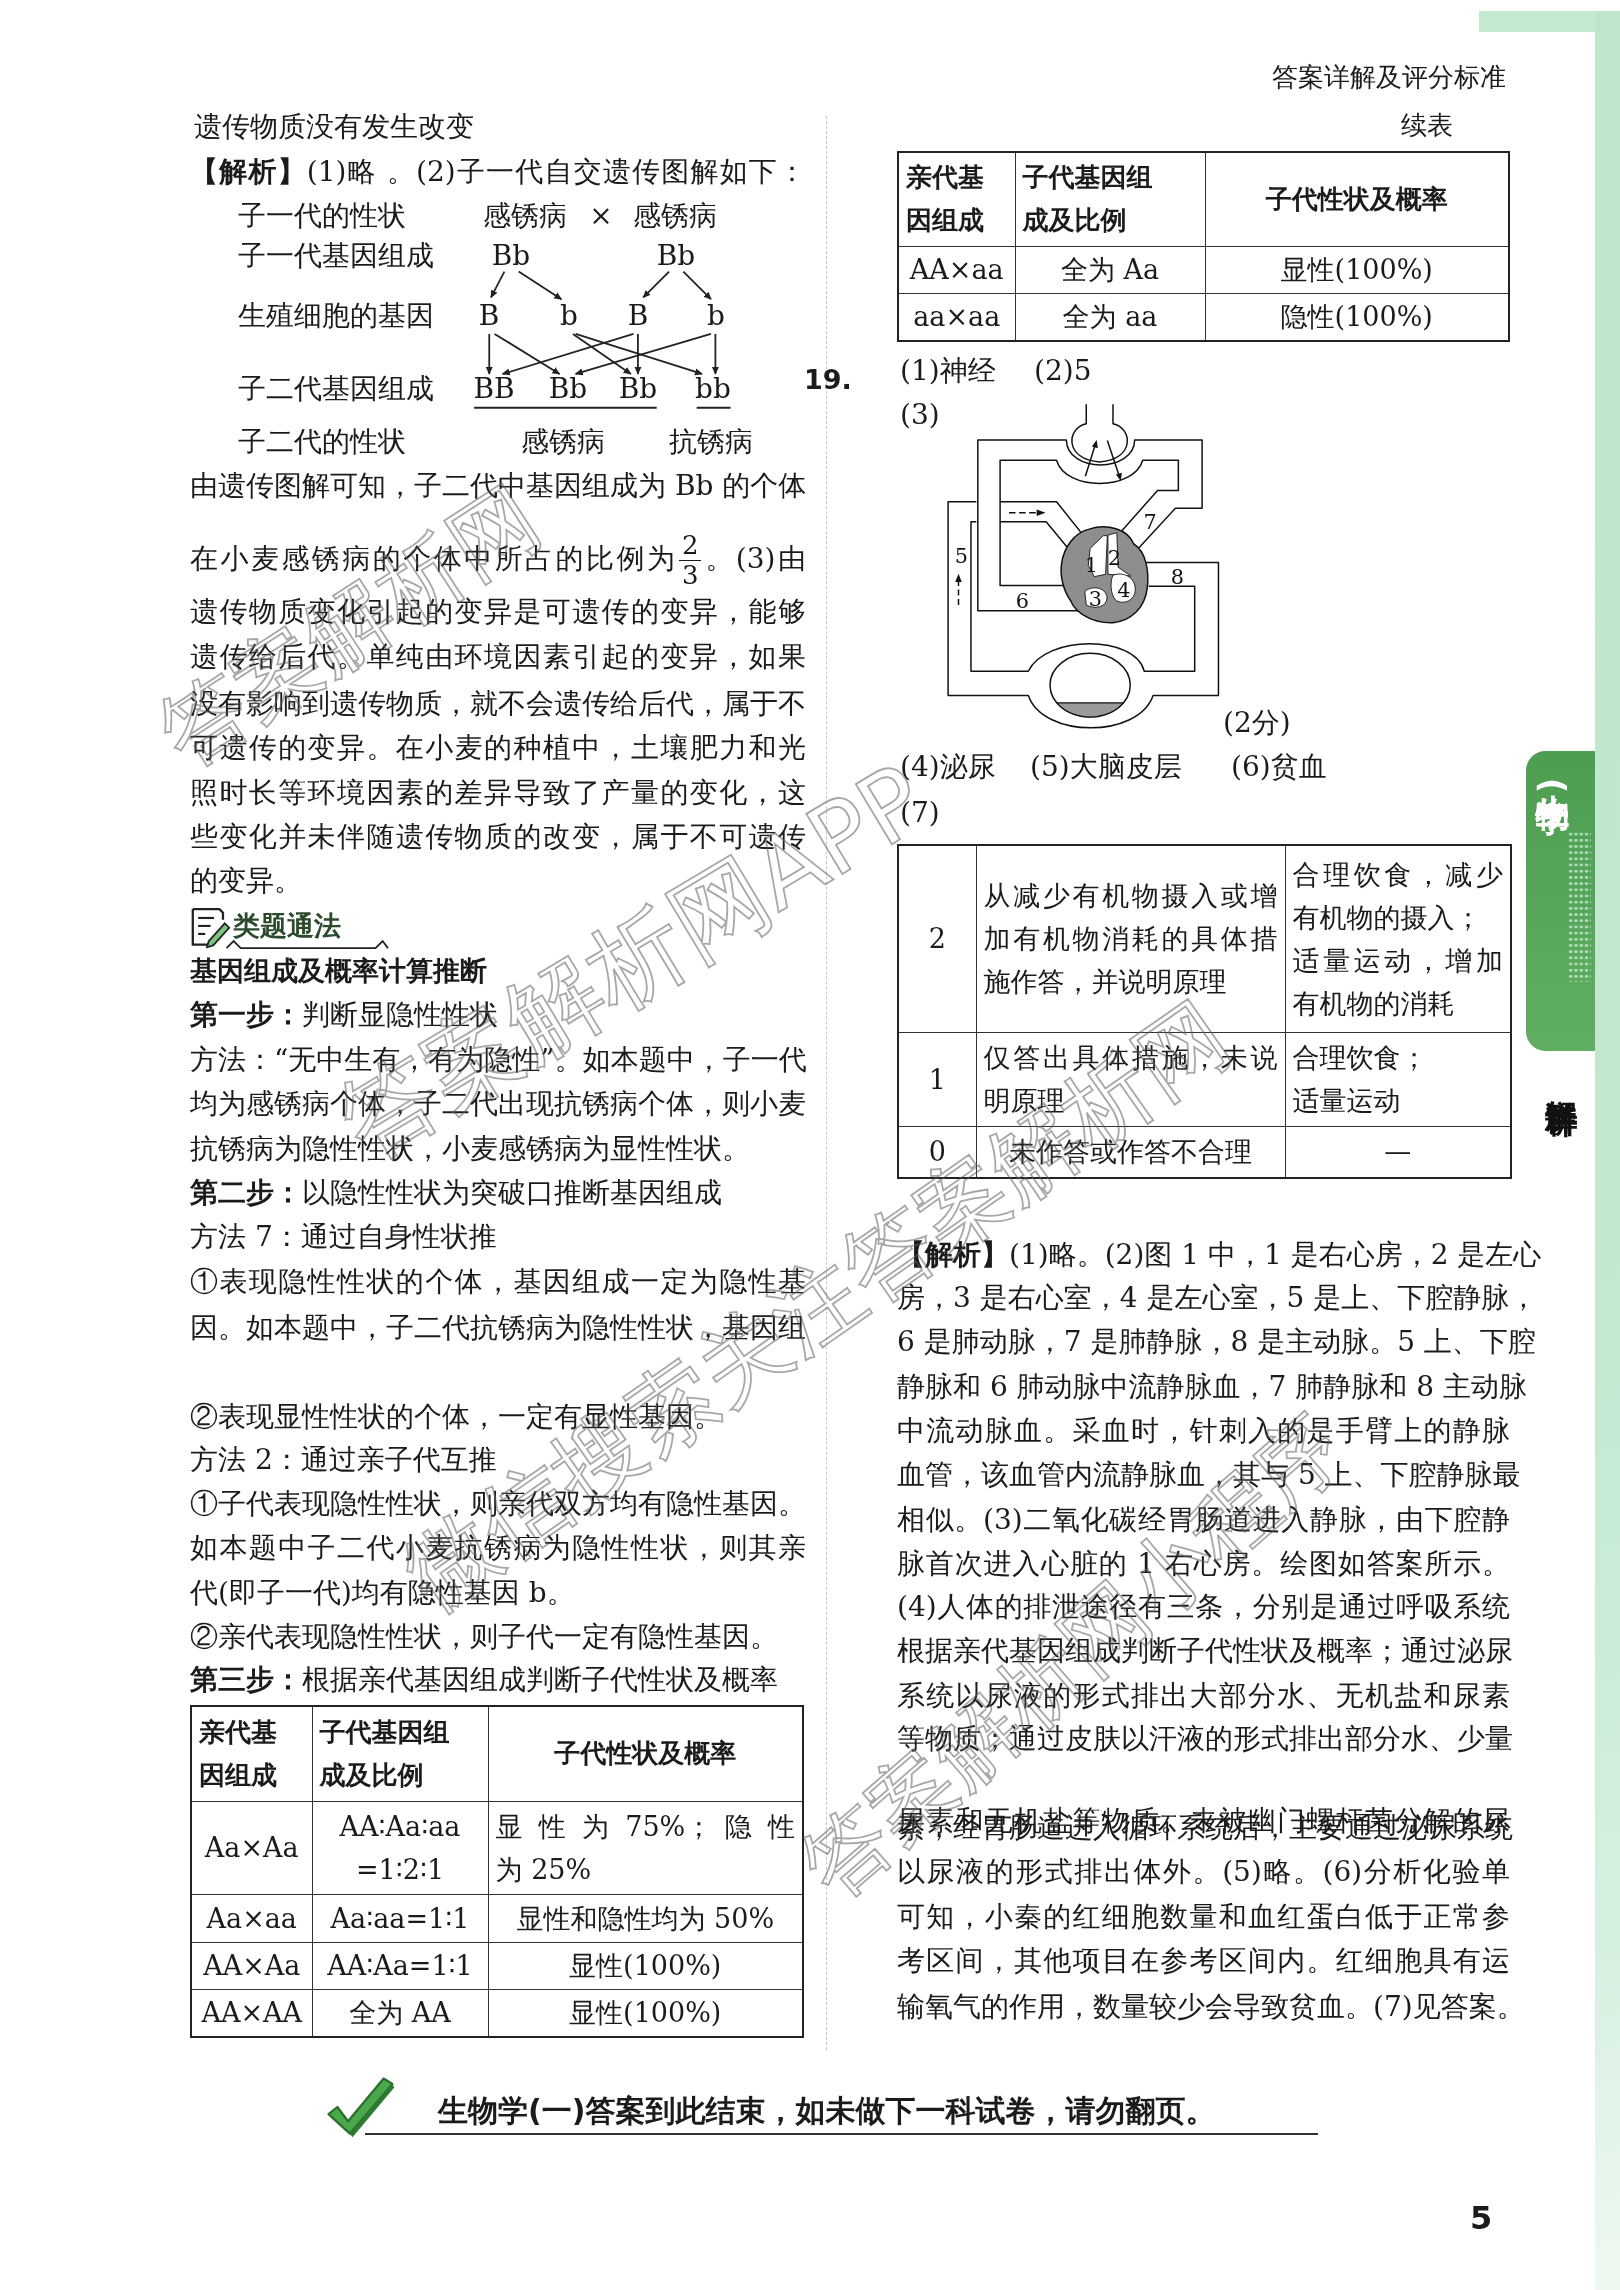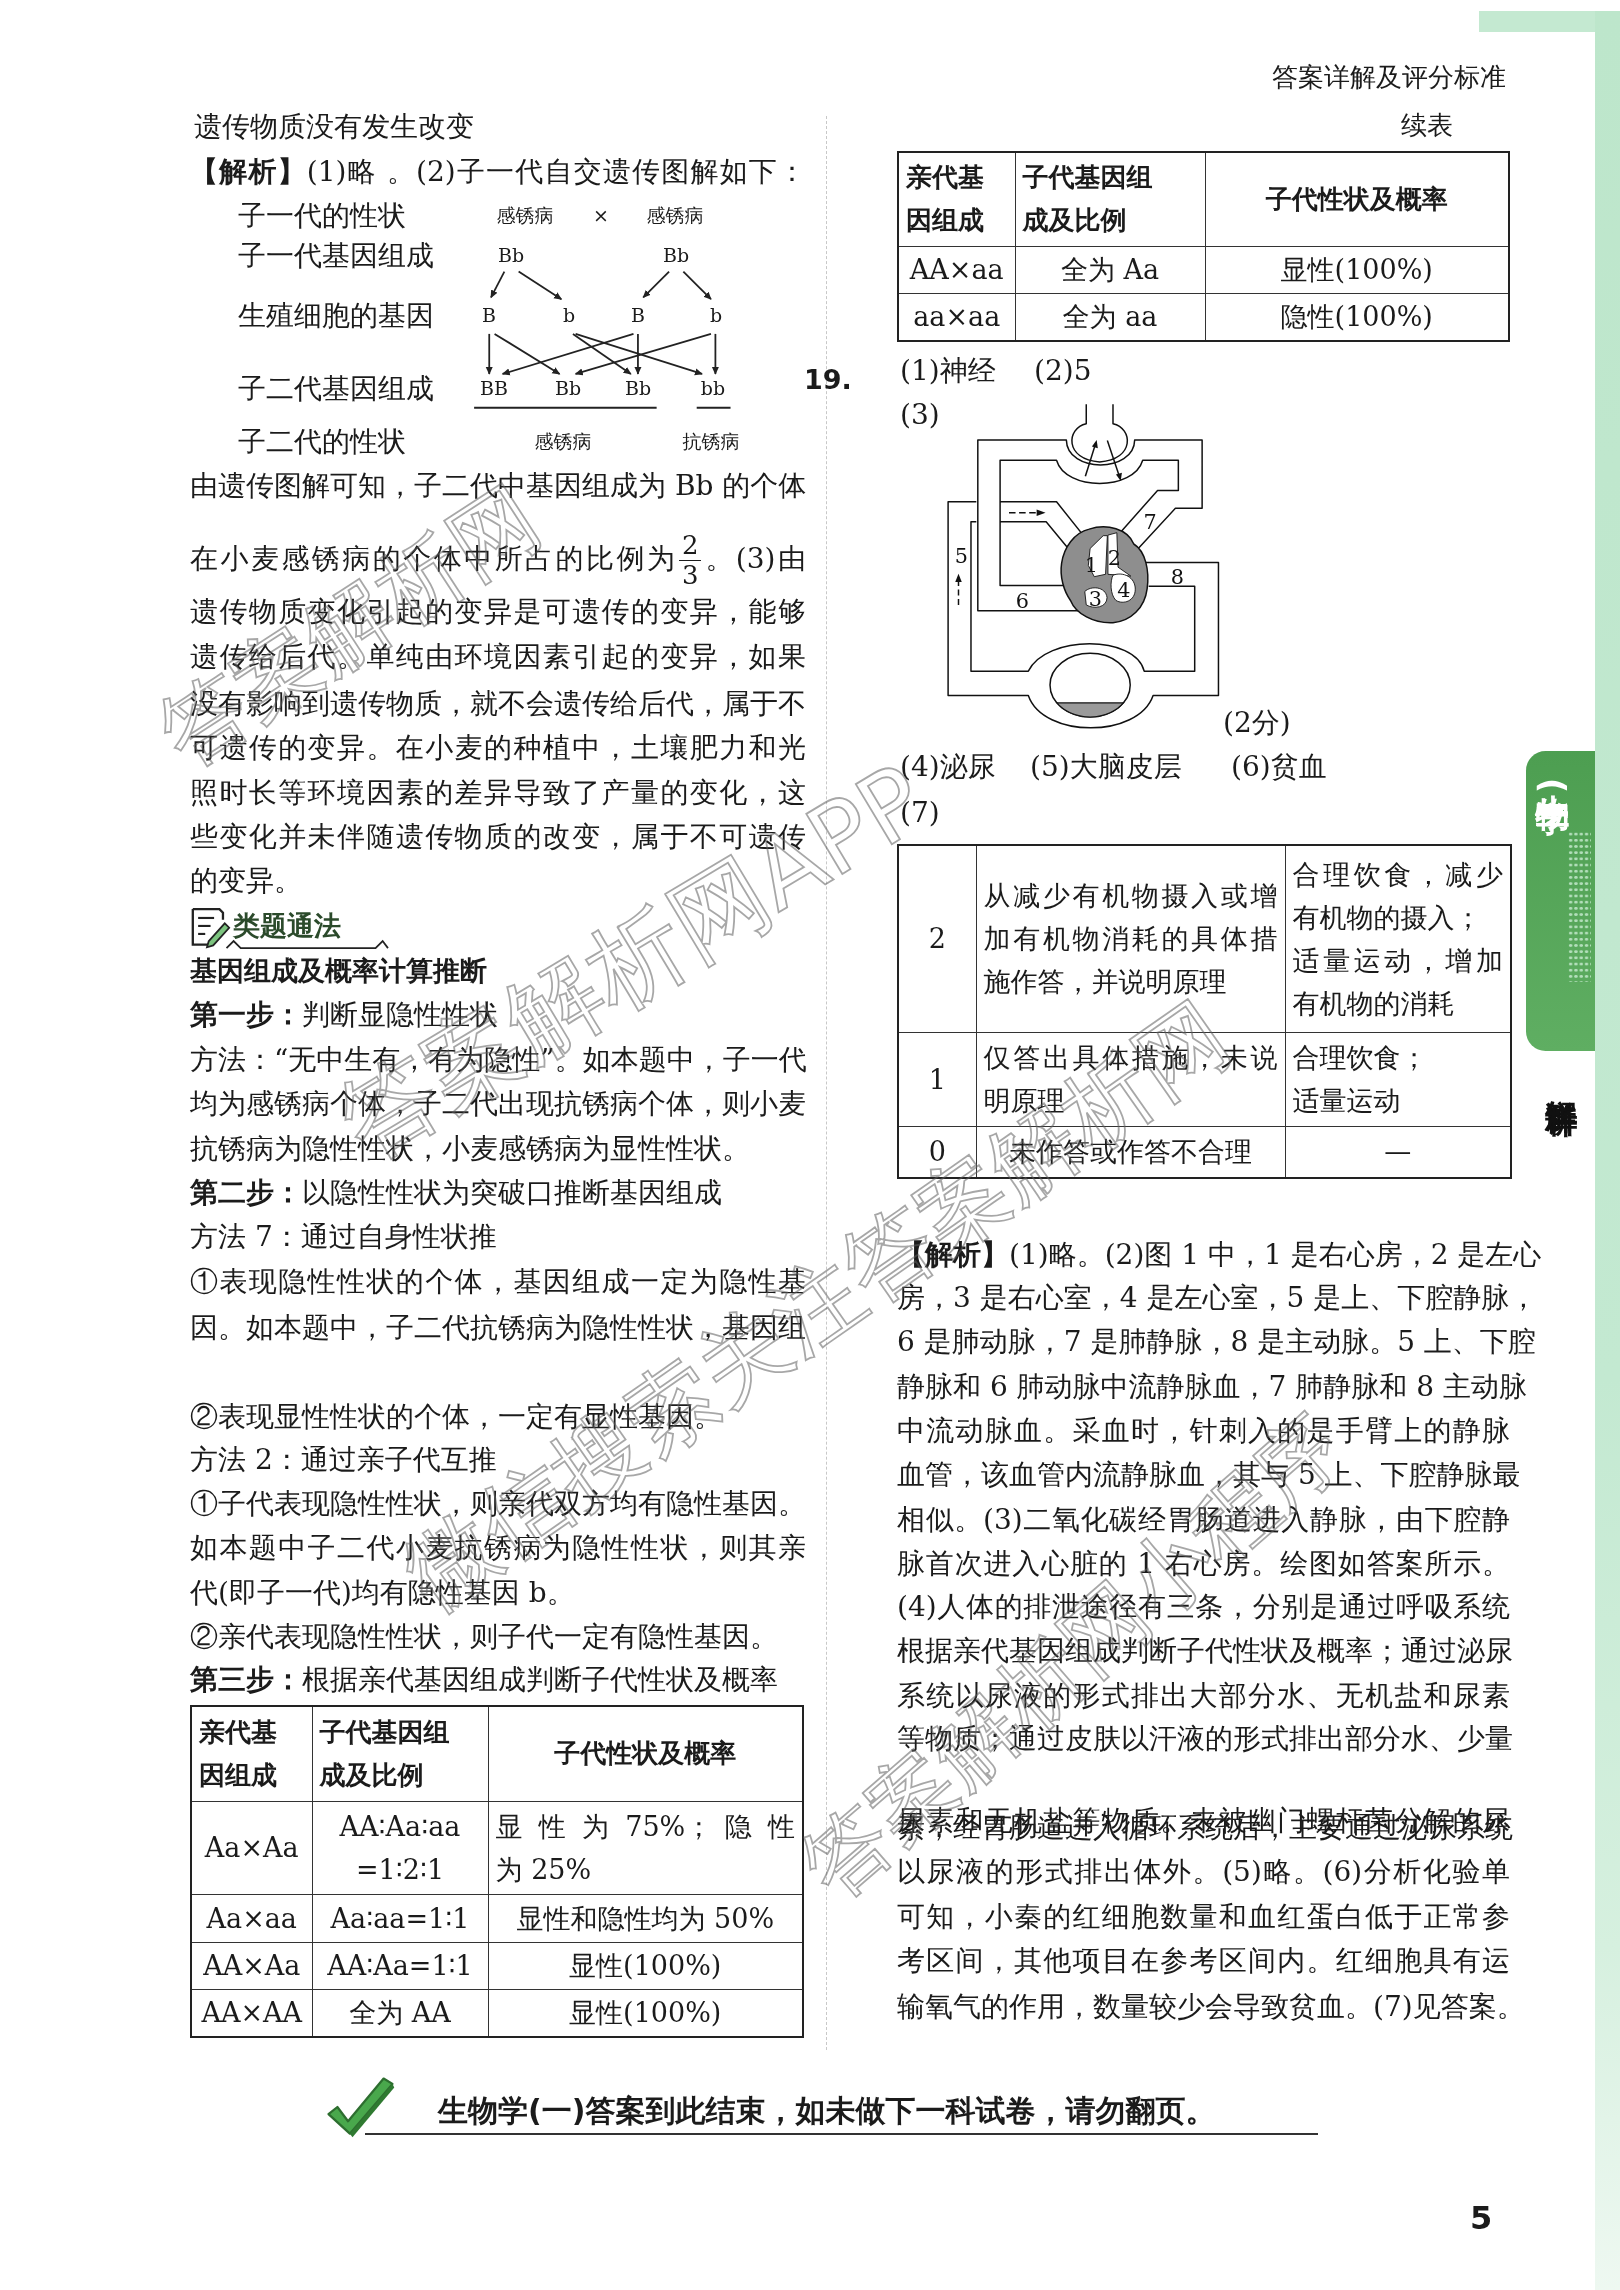--- a/index.html
+++ b/index.html
@@ -3,21 +3,21 @@
 <meta charset="utf-8">
 <style>
   html,body{margin:0;padding:0;background:#fff;}
   #page{position:relative;width:1620px;height:2290px;overflow:hidden;background:#fff;color:#1b1b1b;font-family:"DejaVu Serif",serif;}
   .ln{position:absolute;height:45px;line-height:45px;font-size:28px;white-space:nowrap;}
   .j{text-align:justify;text-align-last:justify;}
   .L{left:190px;width:616px;}
   .R{left:897px;width:613px;}
   .bold{font-family:"DejaVu Sans",sans-serif;font-weight:bold;}
   .tag{font-family:"DejaVu Sans",sans-serif;font-weight:bold;}
-  .c{position:absolute;transform:translateX(-50%);height:39px;line-height:39px;font-size:19px;white-space:nowrap;}
+  .c{position:absolute;transform:translateX(-50%);height:39px;line-height:39px;font-size:28px;white-space:nowrap;}
   .lbl{position:absolute;left:238px;height:39px;line-height:39px;font-size:28px;white-space:nowrap;}
   .frac{display:inline-block;vertical-align:middle;text-align:center;line-height:28.5px;font-size:26px;margin:0 1.8px;text-align-last:center;}
   .frac .num{display:block;border-bottom:1.8px solid #1b1b1b;padding:0 2.7px;}
   .frac .den{display:block;}
   table.t{position:absolute;border-collapse:collapse;table-layout:fixed;font-size:27px;}
   table.t td{border:1.2px solid #333;padding:0 7.1px;text-align:center;vertical-align:middle;line-height:43px;white-space:nowrap;}
   table.t{border:2.3px solid #222;}
   table.t td.h{font-family:"DejaVu Sans",sans-serif;font-weight:bold;font-size:26px;}
   table.t td.left{text-align:left;}
   .cj{text-align:justify;text-align-last:justify;}

